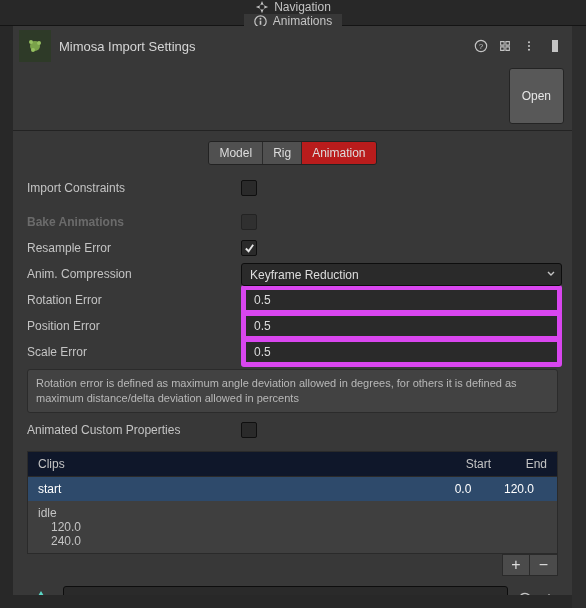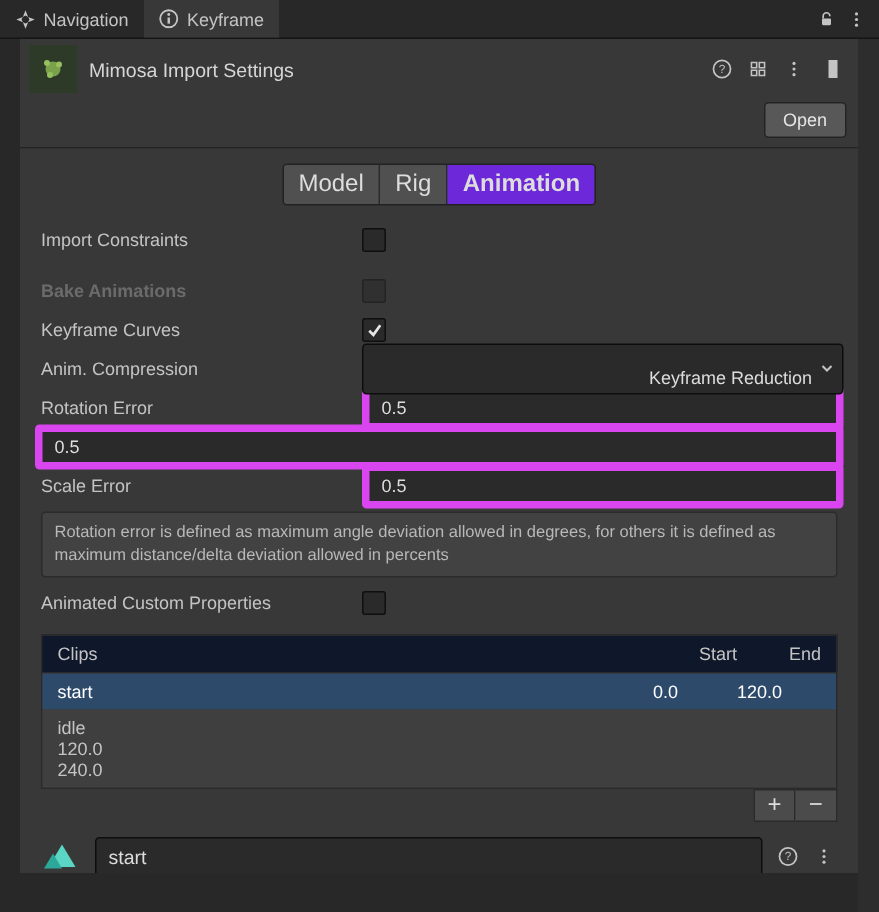--- a/index.html
+++ b/index.html
@@ -1,68 +1,68 @@
 <!DOCTYPE html>
 <html><head>
 <meta charset="utf-8">
 <style>
   * { margin: 0; padding: 0; box-sizing: border-box; font-family: -apple-system, "Segoe UI", Arial, sans-serif; }
   body { background: #282828; color: #c4c4c4; font-size: 12px; width: 586px; height: 608px; overflow: hidden; }
   
-  .tabs-bar { display: flex; align-items: center; height: 26px; background: #282828; border-bottom: 1px solid #141414; }
+  .tabs-bar { display: flex; align-items: center; height: 26px; background: #282828; border-bottom: 1px solid #141414; flex-direction: column; }
   .tab { display: flex; align-items: center; padding: 0 10px; height: 100%; gap: 5px; cursor: pointer; }
   .tab.active { background: #383838; }
   .tab-icon { width: 14px; height: 14px; display: flex; align-items: center; justify-content: center; }
   .tabs-spacer { flex: 1; }
   .tabs-right { display: flex; align-items: center; padding-right: 6px; gap: 2px; }
   .small-icon-btn { width: 18px; height: 18px; display: flex; align-items: center; justify-content: center; color: #c4c4c4; cursor: pointer; }
   
   .header-row { display: flex; align-items: center; padding: 4px 8px 4px 6px; background: #383838; }
   .asset-thumb { width: 32px; height: 32px; background: #2e3a28; display: flex; align-items: center; justify-content: center; margin-right: 8px; }
   .header-title { flex: 1; font-size: 13px; color: #d6d6d6; }
   .header-icons { display: flex; gap: 6px; align-items: center; }
   
   .open-row { display: flex; justify-content: flex-end; padding: 2px 8px 6px 8px; background: #383838; border-bottom: 1px solid #232323; }
-  .btn { background: #585858; border: 1px solid #242424; color: #e6e6e6; padding: 4px 12px; border-radius: 3px; cursor: pointer; font-size: 12px; }
+  .btn { background: #585858; border: 1px solid #242424; color: #e6e6e6; padding: 20px 12px; border-radius: 3px; cursor: pointer; font-size: 12px; }
   
   .main { background: #383838; height: calc(100% - 26px); overflow-y: auto; }
   
   .seg-row { display: flex; justify-content: center; padding: 10px 0 8px; background: #383838; }
   .seg { display: flex; border-radius: 3px; overflow: hidden; border: 1px solid #222; }
-  .seg-btn { background: #505050; color: #ddd; padding: 4px 10px; border: none; border-right: 1px solid #2b2b2b; cursor: pointer; font-size: 16px; text-align: right; }
+  .seg-btn { background: #505050; color: #ddd; padding: 4px 10px; border: none; border-right: 1px solid #2b2b2b; cursor: pointer; font-size: 12px; text-align: right; }
   .seg-btn:last-child { border-right: none; }
-  .seg-btn.active { background: #6d28d9; font-weight: bold; }
+  .seg-btn.active { background: #b91c1c; }
   
   .prop-area { padding: 2px 10px; }
   .prop-row { display: flex; align-items: center; height: 26px; }
   .prop-label { width: 218px; padding-left: 4px; }
   .prop-label.disabled { color: #6b6b6b; }
   .prop-ctl { flex: 1; display: flex; align-items: center; }
   
   .chk { width: 16px; height: 16px; background: #2a2a2a; border: 1px solid #0f0f0f; border-radius: 2px; display: flex; align-items: center; justify-content: center; cursor: pointer; }
   .chk.disabled { opacity: .5; cursor: default; }
   .chk svg { display: none; }
   .chk.checked svg { display: block; }
   
-  .input-dd { flex: 1; background: #2a2a2a; border: 1px solid #0d0d0d; border-radius: 3px; padding: 15px 20px 3px 8px; color: #ddd; position: relative; cursor: pointer; text-align: right; }
+  .input-dd { flex: 1; background: #2a2a2a; border: 1px solid #0d0d0d; border-radius: 3px; padding: 4px 20px 3px 8px; color: #ddd; position: relative; cursor: pointer; }
   .dd-caret { position: absolute; right: 6px; top: 50%; transform: translateY(-50%); }
   .input-num { flex: 1; background: #2a2a2a; border: 5px solid #d946ef; border-radius: 3px; padding: 3px 8px; color: #ddd; }
   
   .hint-box { margin: 4px 4px; background: #424242; border: 1px solid #2b2b2b; border-radius: 3px; padding: 6px 8px; font-size: 11px; color: #b8b8b8; line-height: 1.35; }
   
   .clips-box { margin: 8px 4px 4px; }
   .clips-header { display: flex; background: #0f172a; border: 1px solid #2a2a2a; border-bottom: none; padding: 5px 10px; }
   .clips-header .col-name { flex: 1; }
   .clips-header .col-num { width: 56px; text-align: right; }
   .clips-body { border: 1px solid #2a2a2a; }
   .clip-row { display: flex; padding: 5px 10px; cursor: pointer; }
   .clip-row.selected { background: #2e4a6b; color: #fff; }
   .clip-row.alt { background: #3f3f3f; flex-direction: column; }
   .clip-row .col-name { flex: 1; }
-  .clip-row .col-num { width: 56px; text-align: left; }
+  .clip-row .col-num { width: 56px; text-align: center; }
   .clips-util { display: flex; justify-content: flex-end; }
   .pm-btn { width: 28px; height: 22px; background: #4b4b4b; border: 1px solid #2a2a2a; display: flex; align-items: center; justify-content: center; cursor: pointer; font-size: 16px; color: #ddd; }
   .pm-btn + .pm-btn { border-left: none; }
   
   .clip-edit { margin: 10px 4px 6px; display: flex; align-items: center; gap: 8px; }
   .clip-edit .name-input { flex: 1; background: #2a2a2a; border: 1px solid #0d0d0d; border-radius: 3px; padding: 5px 8px; color: #ddd; font-size: 13px; }
   .tri-icon { width: 28px; height: 24px; display: flex; align-items: center; justify-content: center; }
   .clip-edit-right { display: flex; gap: 6px; align-items: center; }
 
   .right-content-wrap { display: flex; margin-left: 13px; }
@@ -82,21 +82,21 @@
     <span>Navigation</span>
   </div>
   <div class="tab active">
     <span class="tab-icon">
       <svg width="13" height="13" viewBox="0 0 16 16">
           <circle cx="8" cy="8" r="7" fill="none" stroke="#c4c4c4" stroke-width="1.5"></circle>
           <circle cx="8" cy="4.5" r="1.2" fill="#c4c4c4"></circle>
           <rect x="7" y="7" width="2" height="5" fill="#c4c4c4"></rect>
         </svg>
     </span>
-    <span>Keyframe</span>
+    <span>Animations</span>
   </div>
   <div class="tabs-spacer"></div>
   <div class="tabs-right">
     <span class="small-icon-btn">
       <svg width="12" height="12" viewBox="0 0 16 16">
           <path d="M5 7 V5 a3 3 0 0 1 6 0" fill="none" stroke="#c4c4c4" stroke-width="1.5"></path>
           <rect x="4" y="7" width="8" height="6" rx="1" fill="#c4c4c4"></rect>
         </svg>
     </span>
     <span class="small-icon-btn">
@@ -172,21 +172,21 @@
 
 
     <div class="prop-row" style="margin-top:8px;font-weight:bold;">
       <div class="prop-label disabled">Bake Animations</div>
       <div class="prop-ctl">
               <div class="chk disabled"></div>
             </div>
     </div>
 
     <div class="prop-row">
-      <div class="prop-label">Keyframe Curves</div>
+      <div class="prop-label">Resample Error</div>
       <div class="prop-ctl">
               <div class="chk checked">
                 <svg width="11" height="11" viewBox="0 0 12 12">
                   <path d="M2 6l3 3 5-7" stroke="#e6e6e6" stroke-width="2" fill="none"></path>
                 </svg>
               </div>
             </div>
     </div>
 
     <div class="prop-row">
@@ -201,20 +201,21 @@
       </div>
     </div>
 
     <div class="prop-row">
       <div class="prop-label">Rotation Error</div>
       <div class="prop-ctl">
               <div class="input-num">0.5</div>
             </div>
     </div>
     <div class="prop-row">
+      <div class="prop-label">Position Error</div>
       <div class="prop-ctl">
               <div class="input-num">0.5</div>
             </div>
     </div>
     <div class="prop-row">
       <div class="prop-label">Scale Error</div>
       <div class="prop-ctl">
               <div class="input-num">0.5</div>
             </div>
     </div>

